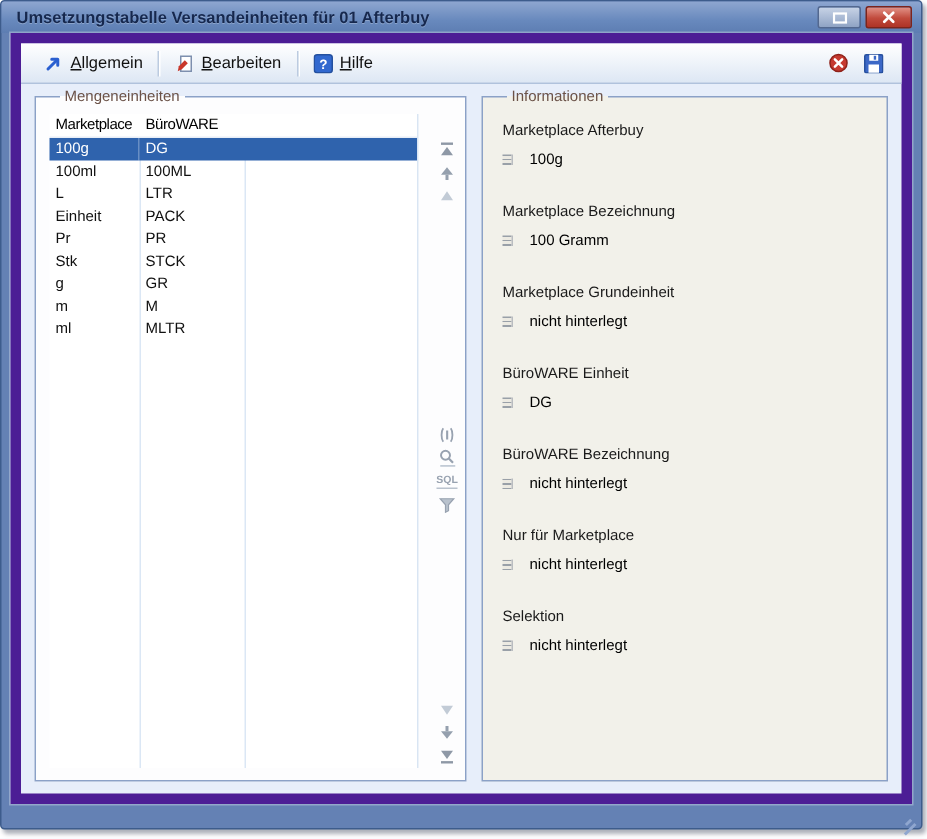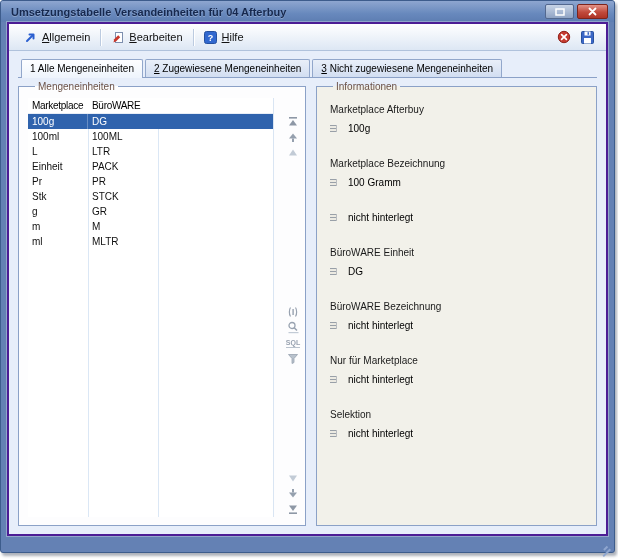--- a/index.html
+++ b/index.html
@@ -16,21 +16,21 @@
     border-radius:2px 2px 0 0;display:flex;align-items:center;padding:0 6px 0 10px;}
   .title-text{font-size:11px;font-weight:bold;color:#16284e;text-shadow:0 1px 0 rgba(255,255,255,.25);
     white-space:nowrap;}
   .win-btns{margin-left:auto;display:flex;gap:3px;}
   .win-btn{height:15px;border-radius:2px;display:flex;align-items:center;justify-content:center;cursor:default;}
   .win-btn.restore{width:29px;background:linear-gradient(#c7d3e6,#8fa3c4);border:1px solid #53688f;}
   .win-btn.close{width:31px;background:linear-gradient(#e29287,#c14a3c 55%,#ae3326);border:1px solid #7c241c;}
 
   
   .dialog{position:absolute;left:6px;right:6px;top:21px;bottom:16px;
-    background:#e7eefa;border:2px solid #4c1d95;display:flex;flex-direction:column;
+    background:#e7eefa;border:7px solid #4c1d95;display:flex;flex-direction:column;
     box-shadow:0 0 0 1px rgba(255,255,255,.30);}
 
   
   .toolbar{height:27px;flex:0 0 27px;background:linear-gradient(#ffffff,#dde7f4);
     border-bottom:1px solid #b0c2dc;display:flex;align-items:center;padding:0 8px;}
   .tb-btn{display:flex;align-items:center;gap:5px;padding:3px 7px;font-size:11px;color:#111;border-radius:2px;}
   .tb-sep{width:1px;height:17px;background:#bccbe0;margin:0 3px;box-shadow:1px 0 0 #ffffff;}
   .tb-right{margin-left:auto;display:flex;align-items:center;gap:10px;padding-right:4px;}
 
   
@@ -82,21 +82,21 @@
   .resize-grip span{position:absolute;background:#8fa6cf;}
   .grip1{right:0;bottom:0;width:10px;height:2px;transform:rotate(-45deg);transform-origin:right bottom;}
   .grip2{right:0;bottom:0;width:5px;height:2px;transform:rotate(-45deg) translate(0,-4px);transform-origin:right bottom;}
 </style>
 </head>
 <body>
 
 <div class="window">
 
   <div class="titlebar">
-    <span class="title-text">Umsetzungstabelle Versandeinheiten für 04 Afterbuy</span>
+    <span class="title-text">Umsetzungstabelle Versandeinheiten für 01 Afterbuy</span>
     <div class="win-btns">
       <div class="win-btn restore">
         <svg width="10" height="8">
           <rect x="1" y="1" width="8" height="6" fill="none" stroke="#ffffff" stroke-width="1.5"></rect>
         </svg>
       </div>
       <div class="win-btn close">
         <svg width="9" height="9">
           <path d="M1.5 1.5 L7.5 7.5 M7.5 1.5 L1.5 7.5" stroke="#ffffff" stroke-width="1.8" stroke-linecap="round"></path>
         </svg>
@@ -138,31 +138,20 @@
         </svg>
         <svg width="13" height="13">
           <rect x="0.5" y="0.5" width="12" height="12" rx="1" fill="#3b67c6" stroke="#27509e"></rect>
           <rect x="3.5" y="0.5" width="6" height="4" fill="#ffffff"></rect>
           <rect x="6.5" y="1.2" width="1.6" height="2.6" fill="#3b67c6"></rect>
           <rect x="3" y="7" width="7" height="5.5" fill="#ffffff"></rect>
         </svg>
       </div>
     </div>
 
-    <div class="tabstrip">
-      <div class="tab active">
-        <span>1</span><span> Alle Mengeneinheiten</span>
-      </div>
-      <div class="tab">
-        <u>2</u><span> Zugewiesene Mengeneinheiten</span>
-      </div>
-      <div class="tab">
-        <u>3</u><span> Nicht zugewiesene Mengeneinheiten</span>
-      </div>
-    </div>
 
     <div class="panels">
 
       <fieldset class="fs-left">
         <legend>Mengeneinheiten</legend>
 
         <div class="grid">
           <div class="vline v1"></div>
           <div class="vline v2"></div>
 
@@ -293,20 +282,21 @@
 
           <div class="info-field">
             <div class="info-label">Marketplace Bezeichnung</div>
             <div class="info-valrow">
               <span class="bullet"></span>
               <span class="info-value">100 Gramm</span>
             </div>
           </div>
 
           <div class="info-field">
+            <div class="info-label">Marketplace Grundeinheit</div>
             <div class="info-valrow">
               <span class="bullet"></span>
               <span class="info-value">nicht hinterlegt</span>
             </div>
           </div>
 
           <div class="info-field">
             <div class="info-label">BüroWARE Einheit</div>
             <div class="info-valrow">
               <span class="bullet"></span>

